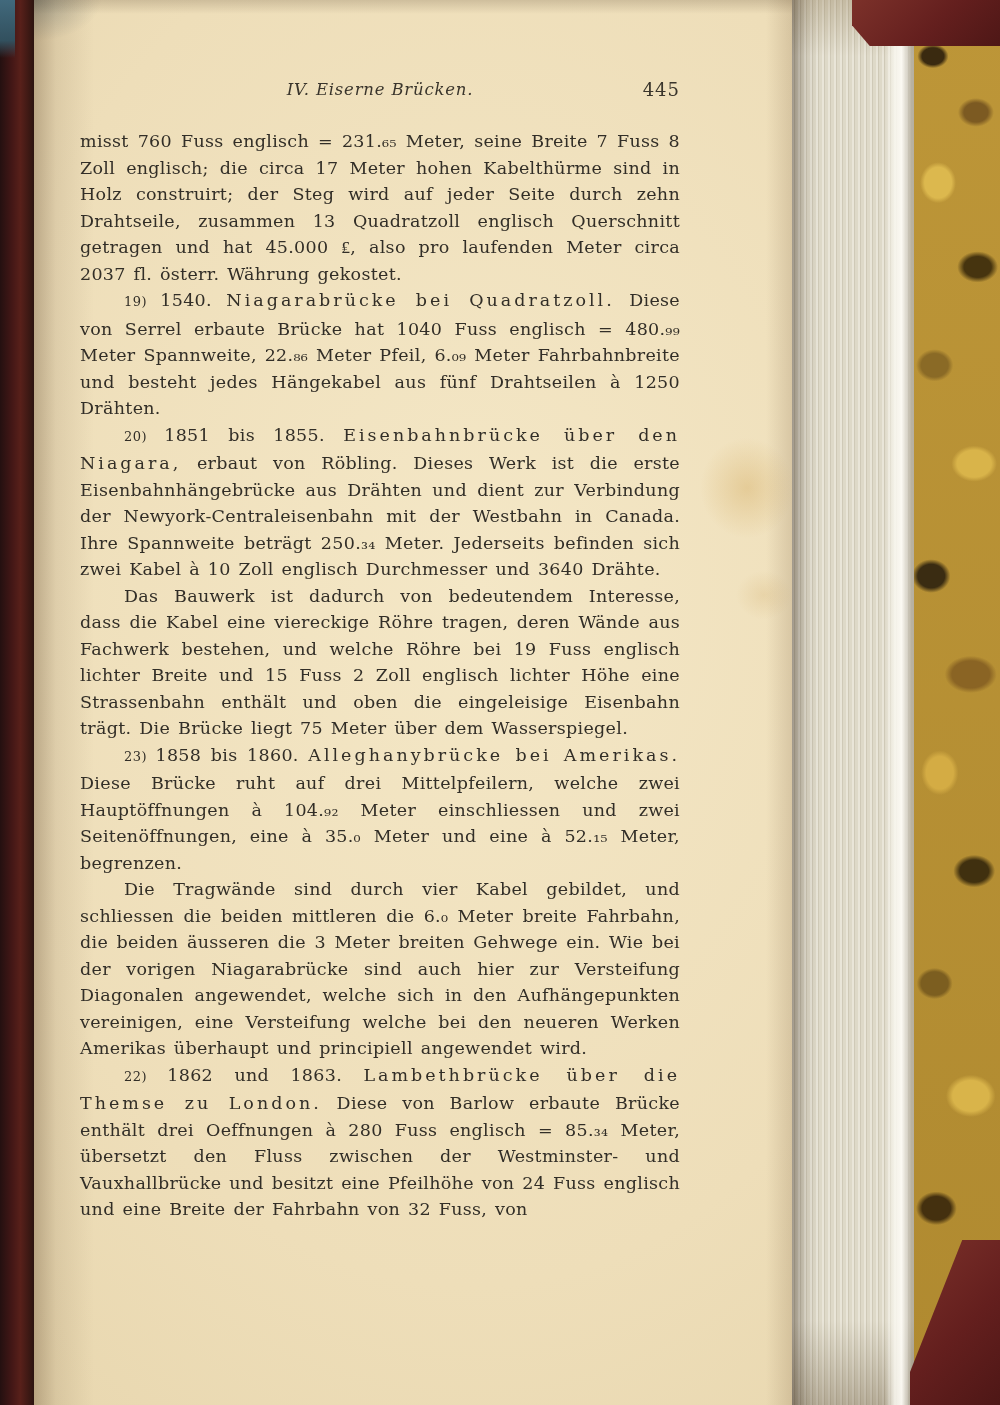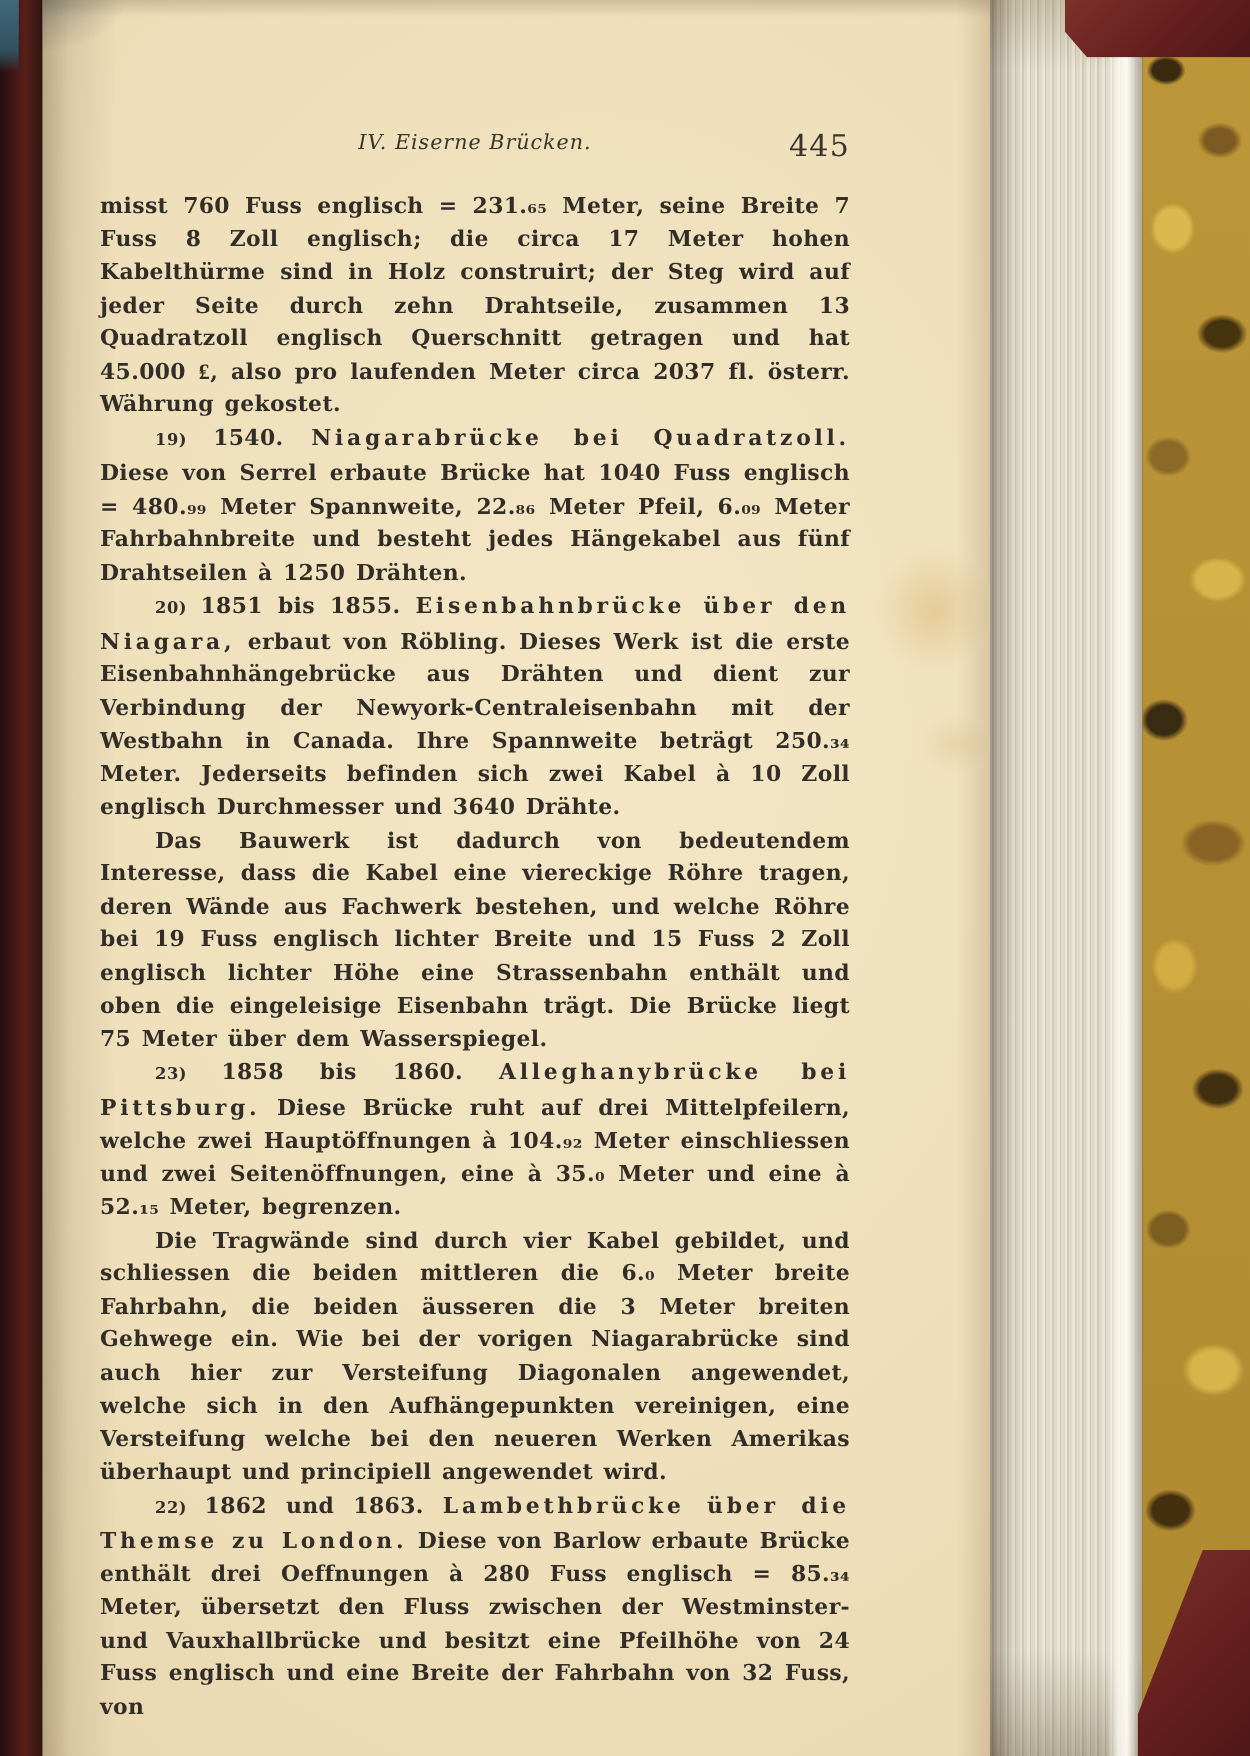--- a/index.html
+++ b/index.html
@@ -28,30 +28,30 @@
   .page::before{ 
     content:"";position:absolute;left:0;top:0;width:110px;height:70px;
     background:radial-gradient(90px 55px at 0 0,rgba(60,75,82,.35),rgba(60,75,82,0) 75%);
   }
   .stain{position:absolute;border-radius:50%;pointer-events:none;}
   .stain-1{left:648px;top:418px;width:130px;height:140px;
     background:radial-gradient(closest-side,rgba(198,146,52,.28),rgba(198,146,52,0) 72%);}
   .stain-2{left:690px;top:560px;width:80px;height:70px;
     background:radial-gradient(closest-side,rgba(190,140,55,.16),rgba(190,140,55,0) 70%);}
   
-  .content{position:relative;padding:104px 0 0 46px;width:600px;color:#322e27;}
+  .content{position:relative;padding:80px 0 0 46px;width:600px;color:#322e27;}
   .page-header{position:relative;width:600px;height:26px;margin-bottom:22px;}
   .running-title{
     position:absolute;left:50%;transform:translateX(-50%);
     font-style:italic;font-size:16.5px;letter-spacing:.8px;white-space:nowrap;color:#3a352c;
   }
-  .page-number{position:absolute;right:0;top:-1px;font-size:24px;letter-spacing:1px;color:#3a352c;}
+  .page-number{position:absolute;right:0;top:-1px;font-size:18px;letter-spacing:1px;color:#3a352c;}
   .text-block{
     width:600px;font-size:17.5px;line-height:26.5px;text-align:justify;
-    letter-spacing:.3px;word-spacing:2px;color:#322e27;font-weight:bold;
+    letter-spacing:.3px;word-spacing:2px;color:#322e27;
   }
   .para{margin:0;}
   .para.indent{text-indent:44px;}
   .num{font-size:13px;letter-spacing:.5px;}
   .sperr{letter-spacing:3px;}
   
   .fore-edge{
     position:absolute;left:792px;top:0;width:122px;height:1405px;
     background:
       linear-gradient(90deg,rgba(40,25,10,.38) 0,rgba(40,25,10,.08) 12%,rgba(40,25,10,0) 22%),
@@ -105,21 +105,21 @@
     <div class="content">
       <div class="page-header">
         <span class="running-title">IV. Eiserne Brücken.</span>
         <span class="page-number">445</span>
       </div>
       <div class="text-block">
           <p class="para"><span>misst 760 Fuss englisch = 231.₆₅ Meter, seine Breite 7 Fuss 8 Zoll englisch; die circa 17 Meter hohen Kabelthürme sind in Holz construirt; der Steg wird auf jeder Seite durch zehn Drahtseile, zusammen 13 Quadratzoll englisch Querschnitt getragen und hat 45.000 ₤, also pro laufenden Meter circa 2037 fl. österr. Währung gekostet.</span></p>
           <p class="para indent"><span class="num">19) </span><span>1540. </span><span class="sperr">Niagarabrücke bei Quadratzoll.</span><span> Diese von Serrel erbaute Brücke hat 1040 Fuss englisch = 480.₉₉ Meter Spannweite, 22.₈₆ Meter Pfeil, 6.₀₉ Meter Fahrbahnbreite und besteht jedes Hängekabel aus fünf Drahtseilen à 1250 Drähten.</span></p>
           <p class="para indent"><span class="num">20) </span><span>1851 bis 1855. </span><span class="sperr">Eisenbahnbrücke über den Niagara,</span><span> erbaut von Röbling. Dieses Werk ist die erste Eisenbahnhängebrücke aus Drähten und dient zur Verbindung der Newyork-Centraleisenbahn mit der Westbahn in Canada. Ihre Spannweite beträgt 250.₃₄ Meter. Jederseits befinden sich zwei Kabel à 10 Zoll englisch Durchmesser und 3640 Drähte.</span></p>
           <p class="para indent"><span>Das Bauwerk ist dadurch von bedeutendem Interesse, dass die Kabel eine viereckige Röhre tragen, deren Wände aus Fachwerk bestehen, und welche Röhre bei 19 Fuss englisch lichter Breite und 15 Fuss 2 Zoll englisch lichter Höhe eine Strassenbahn enthält und oben die eingeleisige Eisenbahn trägt. Die Brücke liegt 75 Meter über dem Wasserspiegel.</span></p>
-          <p class="para indent"><span class="num">23) </span><span>1858 bis 1860. </span><span class="sperr">Alleghanybrücke bei Pittsburg.</span><span> Diese Brücke ruht auf drei Mittelpfeilern, welche zwei Hauptöffnungen à 104.₉₂ Meter einschliessen und zwei Seitenöffnungen, eine à 35.₀ Meter und eine à 52.₁₅ Meter, begrenzen.</span></p>
+          <p class="para indent"><span class="num">23) </span><span>1858 bis 1860. </span><span class="sperr">Alleghanybrücke bei Amerikas.</span><span> Diese Brücke ruht auf drei Mittelpfeilern, welche zwei Hauptöffnungen à 104.₉₂ Meter einschliessen und zwei Seitenöffnungen, eine à 35.₀ Meter und eine à 52.₁₅ Meter, begrenzen.</span></p>
           <p class="para indent"><span>Die Tragwände sind durch vier Kabel gebildet, und schliessen die beiden mittleren die 6.₀ Meter breite Fahrbahn, die beiden äusseren die 3 Meter breiten Gehwege ein. Wie bei der vorigen Niagarabrücke sind auch hier zur Versteifung Diagonalen angewendet, welche sich in den Aufhängepunkten vereinigen, eine Versteifung welche bei den neueren Werken Amerikas überhaupt und principiell angewendet wird.</span></p>
           <p class="para indent"><span class="num">22) </span><span>1862 und 1863. </span><span class="sperr">Lambethbrücke über die Themse zu London.</span><span> Diese von Barlow erbaute Brücke enthält drei Oeffnungen à 280 Fuss englisch = 85.₃₄ Meter, übersetzt den Fluss zwischen der Westminster- und Vauxhallbrücke und besitzt eine Pfeilhöhe von 24 Fuss englisch und eine Breite der Fahrbahn von 32 Fuss, von</span></p>
         </div>
     </div>
   </div>
 
   <div class="fore-edge"></div>
   <div class="cover"></div>
   <div class="leather leather-top"></div>
   <div class="leather leather-bottom"></div>

